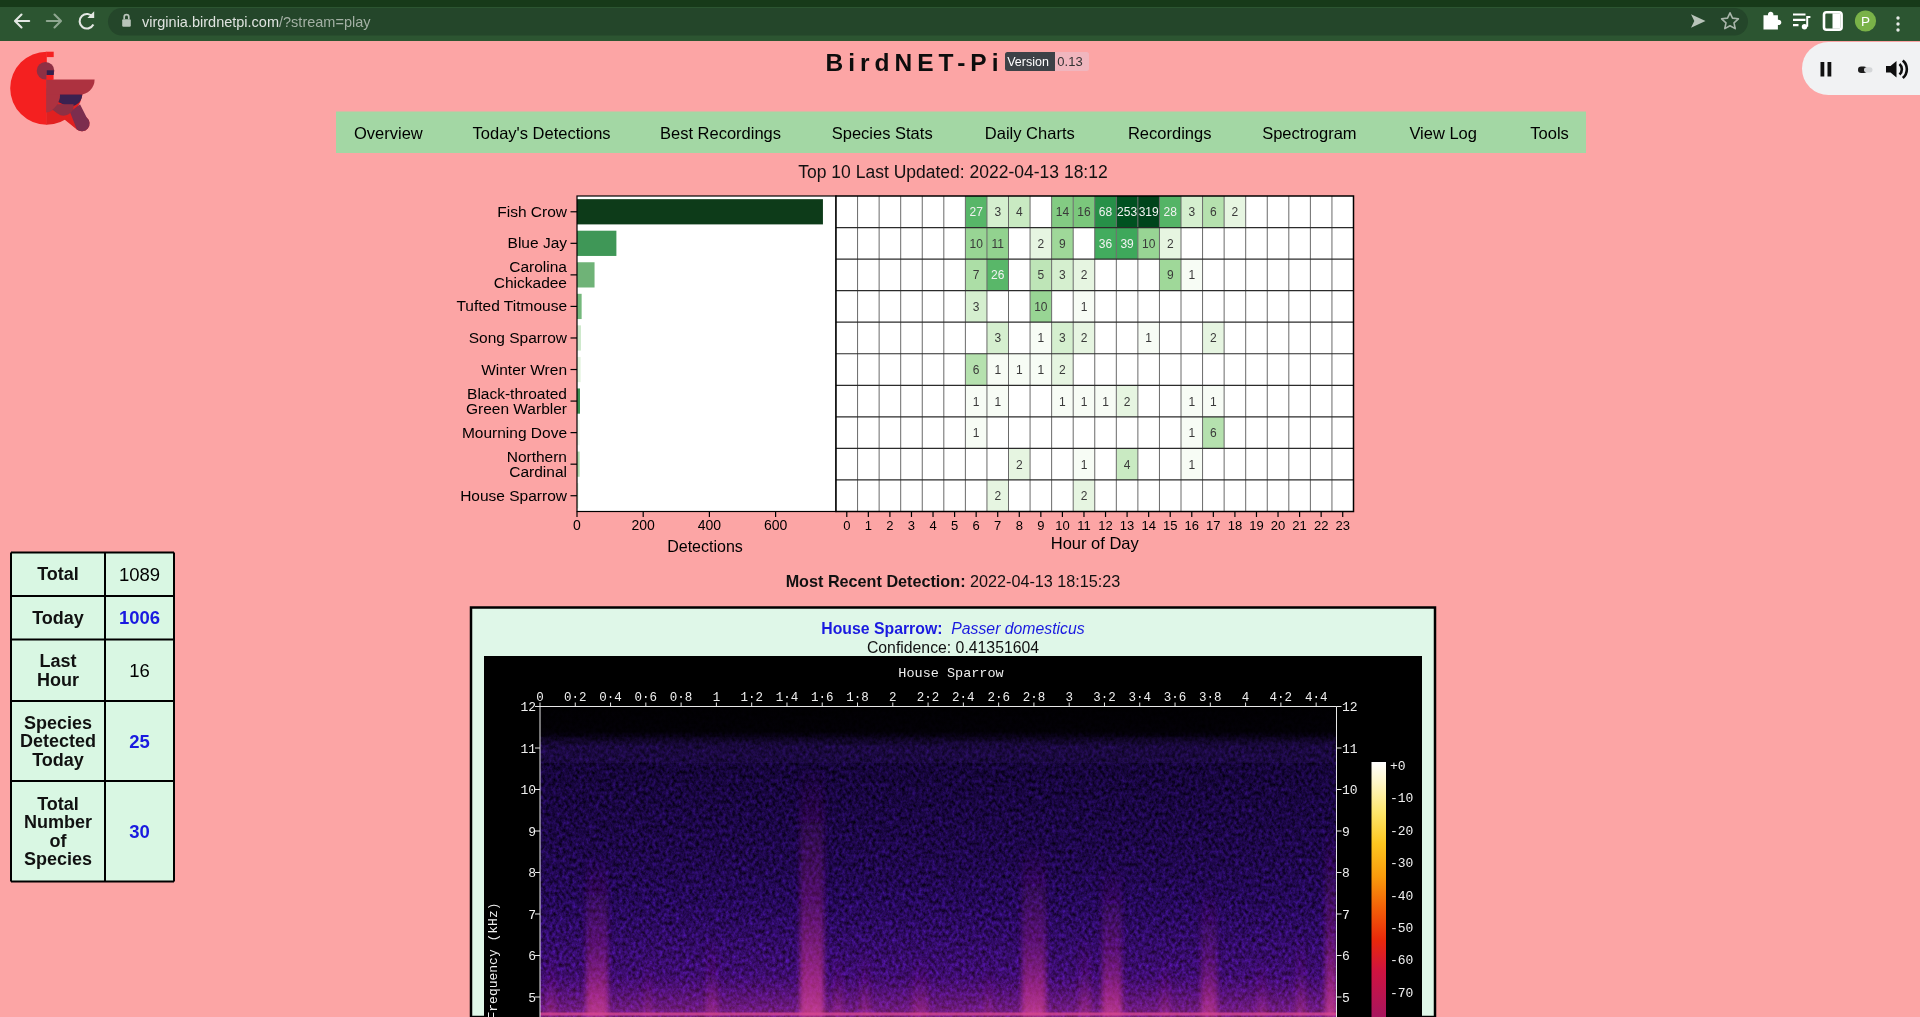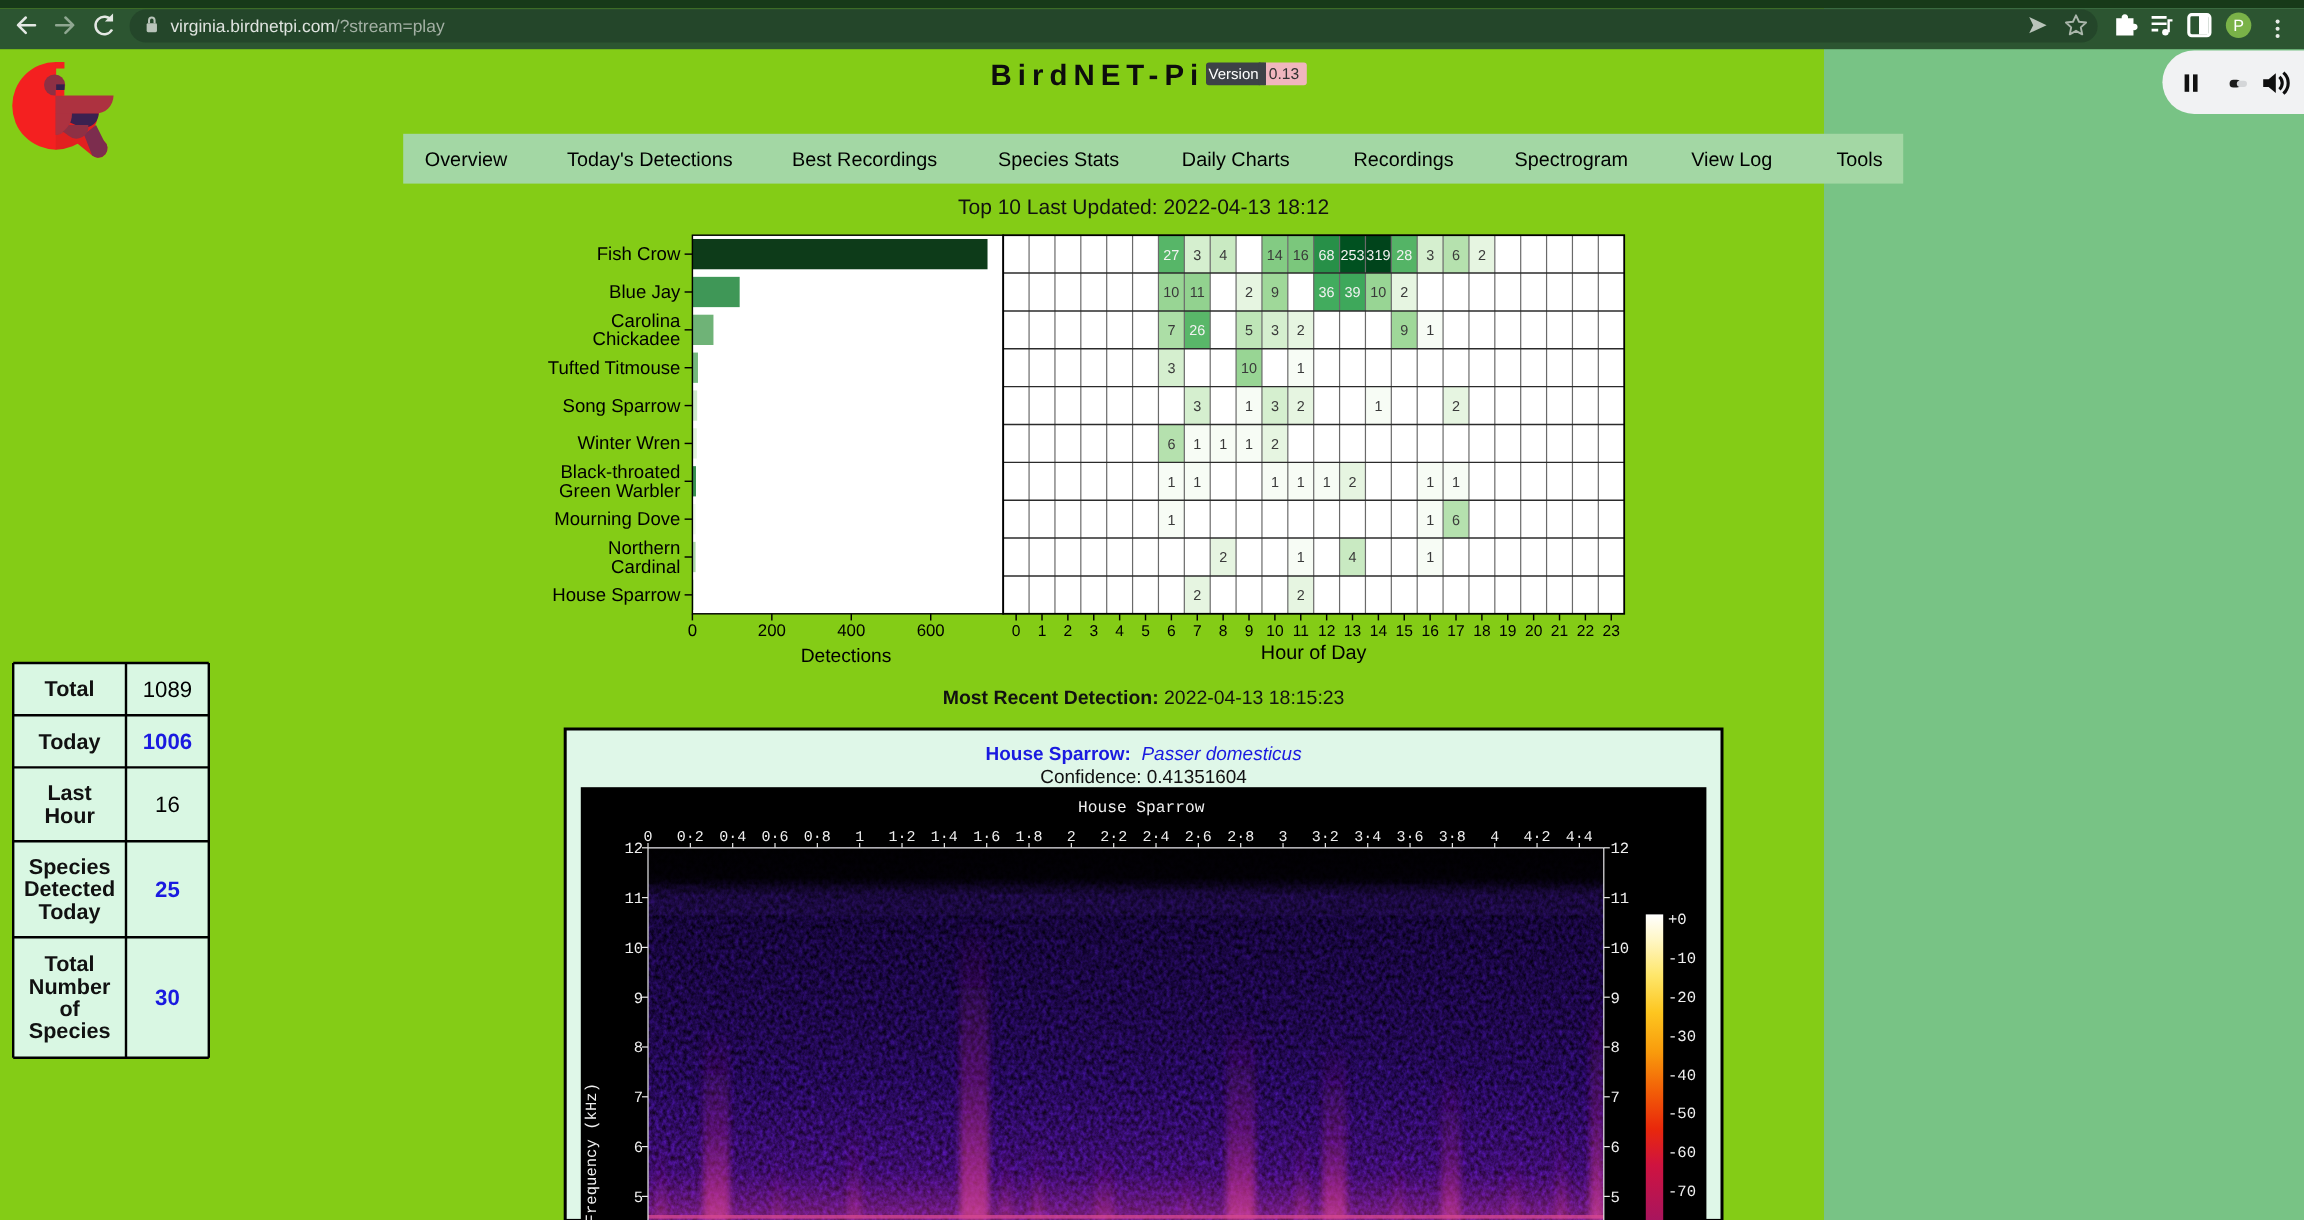--- a/index.html
+++ b/index.html
@@ -1,15 +1,15 @@
 <!DOCTYPE html>
 <html><head><meta charset="utf-8"><title>BirdNET-Pi</title>
 <style>
 html,body{margin:0;padding:0;background:#78c385;overflow:hidden;}
-#page{position:relative;width:1520px;height:1017px;background:#84cc16;font-family:"Liberation Sans",sans-serif;}
+#page{position:relative;width:1920px;height:1017px;background:#fca5a5;font-family:"Liberation Sans",sans-serif;}
 svg{position:absolute;left:0;top:0;}
 </style></head>
 <body>
 <div id="page">
 <svg width="1920" height="1017" viewBox="0 0 1920 1017">
 <defs>
 <clipPath id="specclip">
           <rect x="540" y="706.5" width="796.5" height="310.5"></rect>
         </clipPath>
 <filter id="specnoise" x="0" y="0" width="100%" height="100%" color-interpolation-filters="sRGB">

